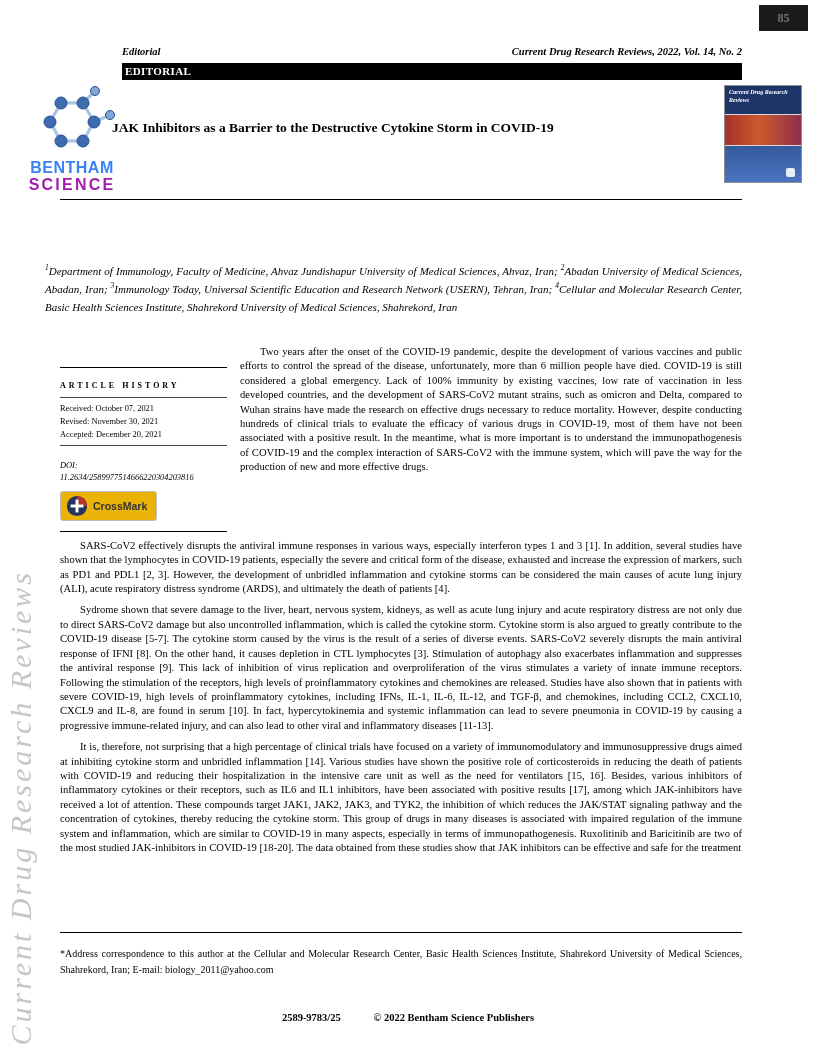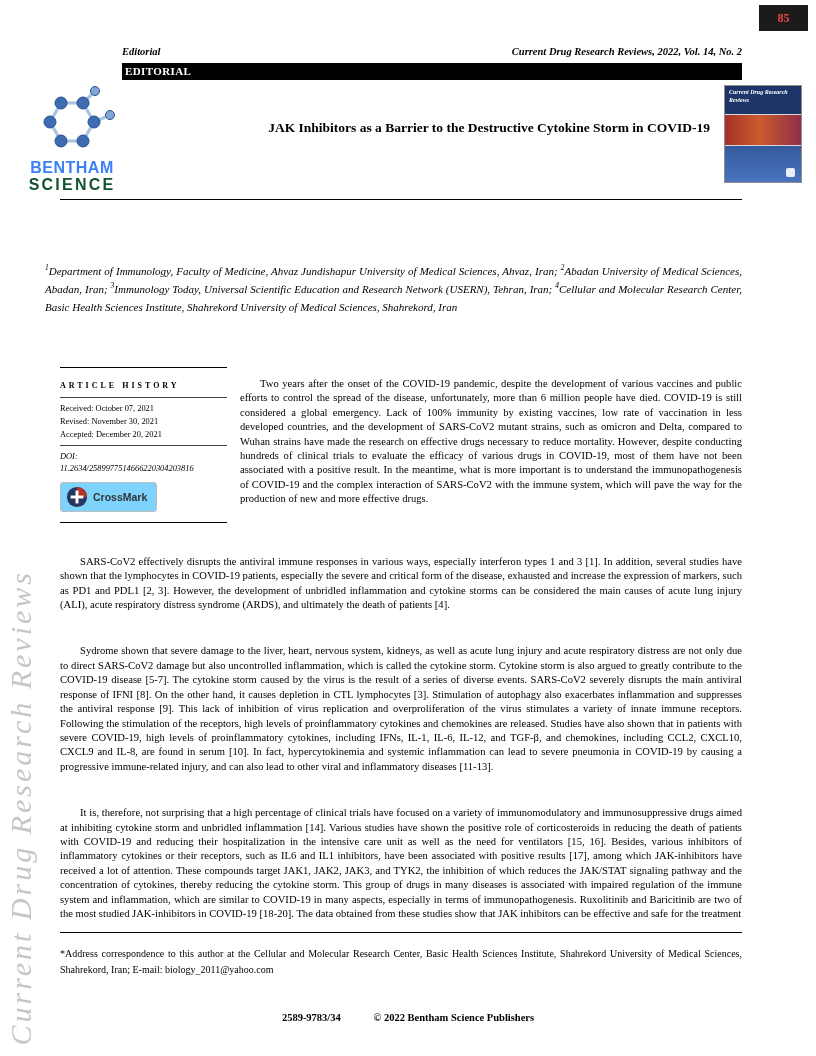--- a/index.html
+++ b/index.html
@@ -6,21 +6,21 @@
   html,body { background:#e9e9e9; }
   .page {
     position:relative; width:816px; height:1056px; margin:0 auto;
     background:#fff; color:#000; overflow:hidden;
     font-family:"Liberation Serif", serif;
   }
 
   
   .pagenum {
     position:absolute; top:5px; right:8px; width:49px; height:26px;
-    background:#1b1b1b; color:#ef4444; font-weight:bold; font-size:12px;
+    background:#1b1b1b; color:#737373; font-weight:bold; font-size:12px;
     display:flex; align-items:center; justify-content:center;
   }
 
   
   .header-row {
     position:absolute; left:122px; right:74px; top:46px;
     display:flex; justify-content:space-between; align-items:baseline;
     font-size:10.5px; font-style:italic; font-weight:bold;
   }
 
@@ -30,26 +30,26 @@
     background:#000; color:#fff; font-weight:bold; font-size:11px;
     line-height:17px; padding-left:3px; letter-spacing:.4px;
   }
 
   
   .logo {
     position:absolute; left:24px; top:84px; width:96px; text-align:center;
     font-family:"Liberation Sans", sans-serif;
   }
   .logo-line1 { display:block; font-size:16px; font-weight:bold; color:#3b82f6; letter-spacing:.5px; line-height:1.05; }
-  .logo-line2 { display:block; font-size:16px; font-weight:bold; color:#14532d; letter-spacing:2.2px; line-height:1.05; }
+  .logo-line2 { display:block; font-size:16px; font-weight:bold; color:#a21caf; letter-spacing:2.2px; line-height:1.05; }
 
   
   .title {
-    position:absolute; left:124px; top:120px; width:586px;
-    text-align:right; font-size:13.5px; font-weight:bold; line-height:1.25;
+    position:absolute; left:112px; top:120px; width:586px;
+    text-align:left; font-size:13.5px; font-weight:bold; line-height:1.25;
   }
 
   
   .cover {
     position:absolute; left:724px; top:85px; width:78px; height:98px;
     background:#2a4a86; border:1px solid #8f8f8f; overflow:hidden;
   }
   .cover-top { height:28px; background:#1d3569; color:#fff; font-size:6px; line-height:1.25; padding:3px 3px 0 4px; font-weight:bold; font-style:italic; }
   .cover-band { height:32px; background:linear-gradient(90deg,#a33127,#cc5a2e 45%,#8e2f4a); border-top:1px solid #d9d9d9; border-bottom:1px solid #d9d9d9; }
   .cover-bottom { height:36px; background:linear-gradient(180deg,#35599c,#4a74c0); position:relative; }
@@ -67,37 +67,37 @@
     position:absolute; left:45px; right:74px; top:262px;
     font-style:italic; font-size:11px; line-height:1.62; text-align:justify;
   }
   .affils sup { font-size:7.5px; }
 
   
   .main {
     position:absolute; left:60px; right:74px; top:345px;
     font-size:10.6px; line-height:1.36; text-align:justify;
   }
-  .main p { text-indent:20px; margin-bottom:7px;margin-top:32px; }
+  .main p { text-indent:20px; margin-bottom:7px; }
   .row { display:flex; gap:13px; align-items:flex-start; margin-bottom:7px; }
   .p1 { flex:1; }
 
   
   .history {
     flex:0 0 167px; width:167px; margin-top:22px;
     border-top:1.3px solid #000; border-bottom:1.3px solid #000;
     padding:5px 0 9px; text-align:left;
   }
   .history-heading { font-size:8px; font-weight:bold; letter-spacing:3px; margin:8px 0 5px; }
   .history-rule { border-top:1px solid #444; margin:4px 0; }
   .history-dates div { font-size:8.4px; line-height:1.55; }
-  .history-doi { font-style:italic; font-size:8.4px; margin-top:5px; line-height:1.4; }
+  .history-doi { font-style:italic; font-size:8.4px; margin-top:14px; line-height:1.4; }
   .crossmark {
     display:inline-flex; align-items:center; gap:5px;
-    border:1px solid #bdbdbd; border-radius:3px; background:#7dd3fc;
+    border:1px solid #bdbdbd; border-radius:3px; background:#eab308;
     padding:3px 9px 3px 5px; margin-top:8px; cursor:pointer;
   }
   .crossmark-text { font-family:"Liberation Sans", sans-serif; font-size:10.5px; font-weight:bold; color:#333; }
 
   
   .footnote {
     position:absolute; left:60px; right:74px; top:932px;
     border-top:1.2px solid #000; padding-top:13px;
     font-size:10px; line-height:1.55; text-align:justify;
   }
@@ -209,19 +209,19 @@
 
     <p>SARS-CoV2 effectively disrupts the antiviral immune responses in various ways, especially interferon types 1 and 3 [1]. In addition, several studies have shown that the lymphocytes in COVID-19 patients, especially the severe and critical form of the disease, exhausted and increase the expression of markers, such as PD1 and PDL1 [2, 3]. However, the development of unbridled inflammation and cytokine storms can be considered the main causes of acute lung injury (ALI), acute respiratory distress syndrome (ARDS), and ultimately the death of patients [4].</p>
     <p>Sydrome shown that severe damage to the liver, heart, nervous system, kidneys, as well as acute lung injury and acute respiratory distress are not only due to direct SARS-CoV2 damage but also uncontrolled inflammation, which is called the cytokine storm. Cytokine storm is also argued to greatly contribute to the COVID-19 disease [5-7]. The cytokine storm caused by the virus is the result of a series of diverse events. SARS-CoV2 severely disrupts the main antiviral response of IFNI [8]. On the other hand, it causes depletion in CTL lymphocytes [3]. Stimulation of autophagy also exacerbates inflammation and suppresses the antiviral response [9]. This lack of inhibition of virus replication and overproliferation of the virus stimulates a variety of innate immune receptors. Following the stimulation of the receptors, high levels of proinflammatory cytokines and chemokines are released. Studies have also shown that in patients with severe COVID-19, high levels of proinflammatory cytokines, including IFNs, IL-1, IL-6, IL-12, and TGF-β, and chemokines, including CCL2, CXCL10, CXCL9 and IL-8, are found in serum [10]. In fact, hypercytokinemia and systemic inflammation can lead to severe pneumonia in COVID-19 by causing a progressive immune-related injury, and can also lead to other viral and inflammatory diseases [11-13].</p>
     <p>It is, therefore, not surprising that a high percentage of clinical trials have focused on a variety of immunomodulatory and immunosuppressive drugs aimed at inhibiting cytokine storm and unbridled inflammation [14]. Various studies have shown the positive role of corticosteroids in reducing the death of patients with COVID-19 and reducing their hospitalization in the intensive care unit as well as the need for ventilators [15, 16]. Besides, various inhibitors of inflammatory cytokines or their receptors, such as IL6 and IL1 inhibitors, have been associated with positive results [17], among which JAK-inhibitors have received a lot of attention. These compounds target JAK1, JAK2, JAK3, and TYK2, the inhibition of which reduces the JAK/STAT signaling pathway and the concentration of cytokines, thereby reducing the cytokine storm. This group of drugs in many diseases is associated with impaired regulation of the immune system and inflammation, which are similar to COVID-19 in many aspects, especially in terms of immunopathogenesis. Ruxolitinib and Baricitinib are two of the most studied JAK-inhibitors in COVID-19 [18-20]. The data obtained from these studies show that JAK inhibitors can be effective and safe for the treatment</p>
 
   </div>
 
   <div class="footnote">*Address correspondence to this author at the Cellular and Molecular Research Center, Basic Health Sciences Institute, Shahrekord University of Medical Sciences, Shahrekord, Iran; E-mail: biology_2011@yahoo.com</div>
 
   <div class="footer">
-    <span class="footer-issn">2589-9783/34</span>
+    <span class="footer-issn">2589-9783/25</span>
     <span>© 2022 Bentham Science Publishers</span>
   </div>
 
   <div class="watermark">Current Drug Research Reviews</div>
 
 </div>
 
 </body></html>

